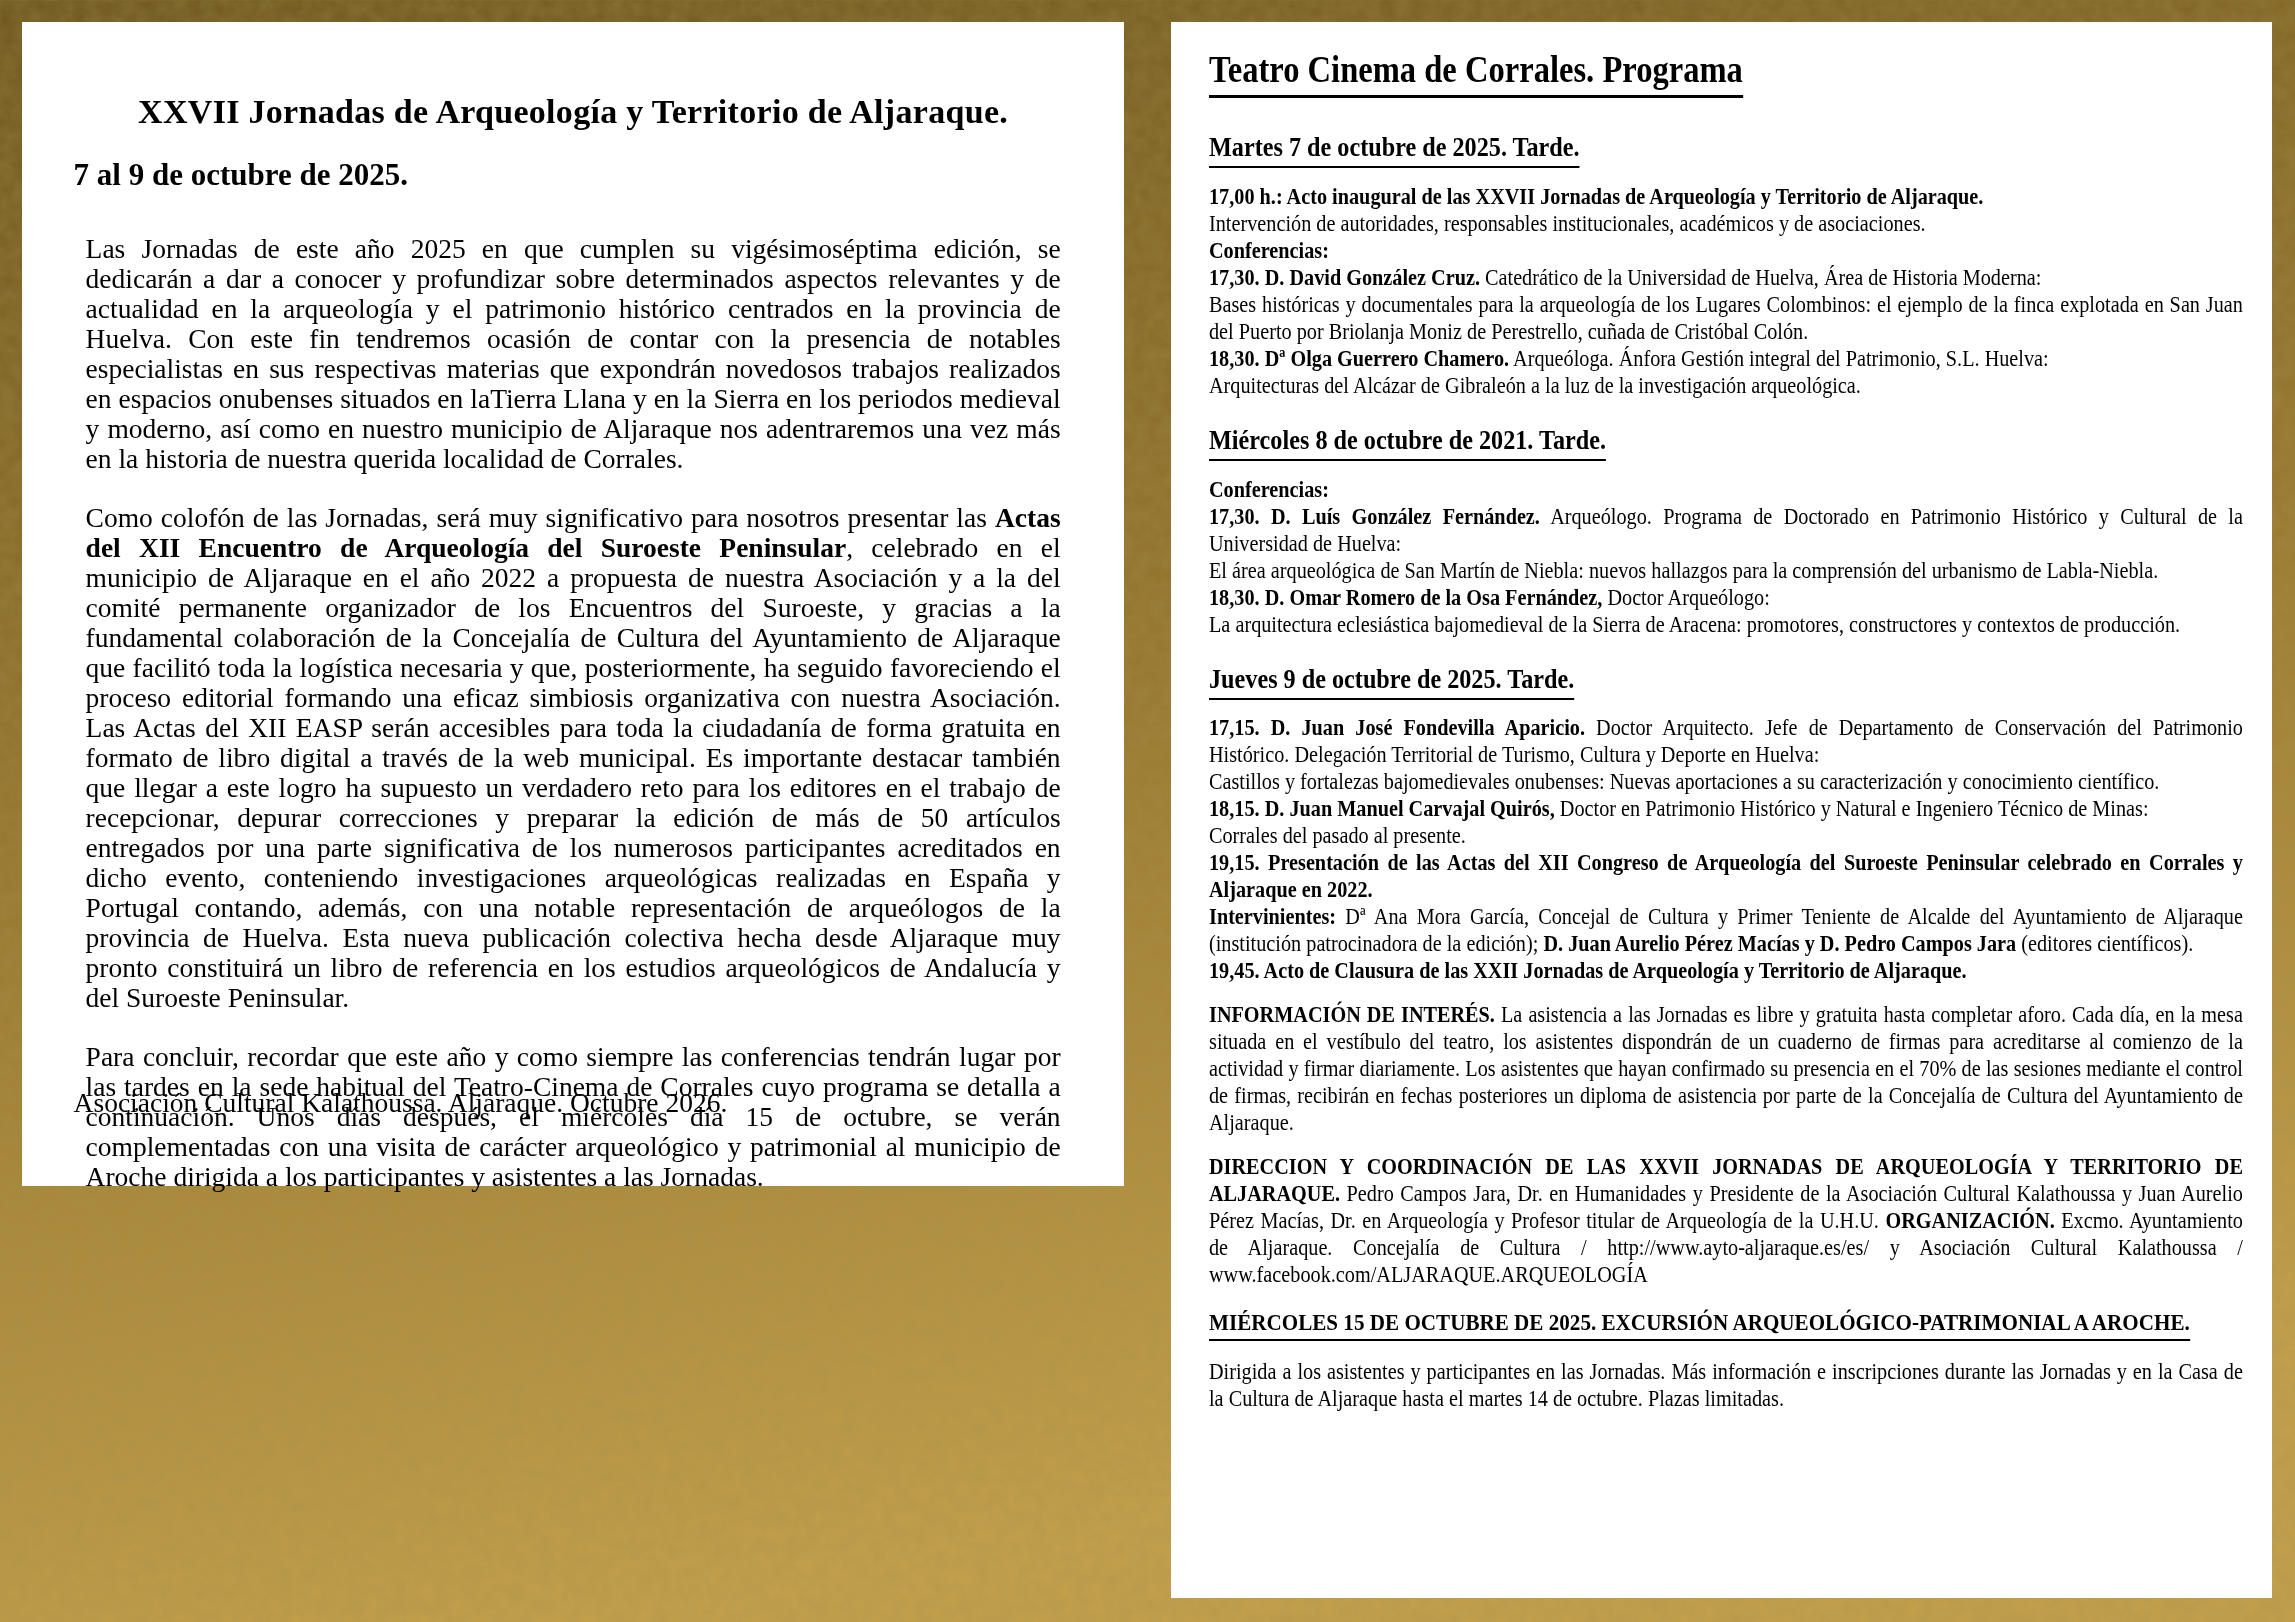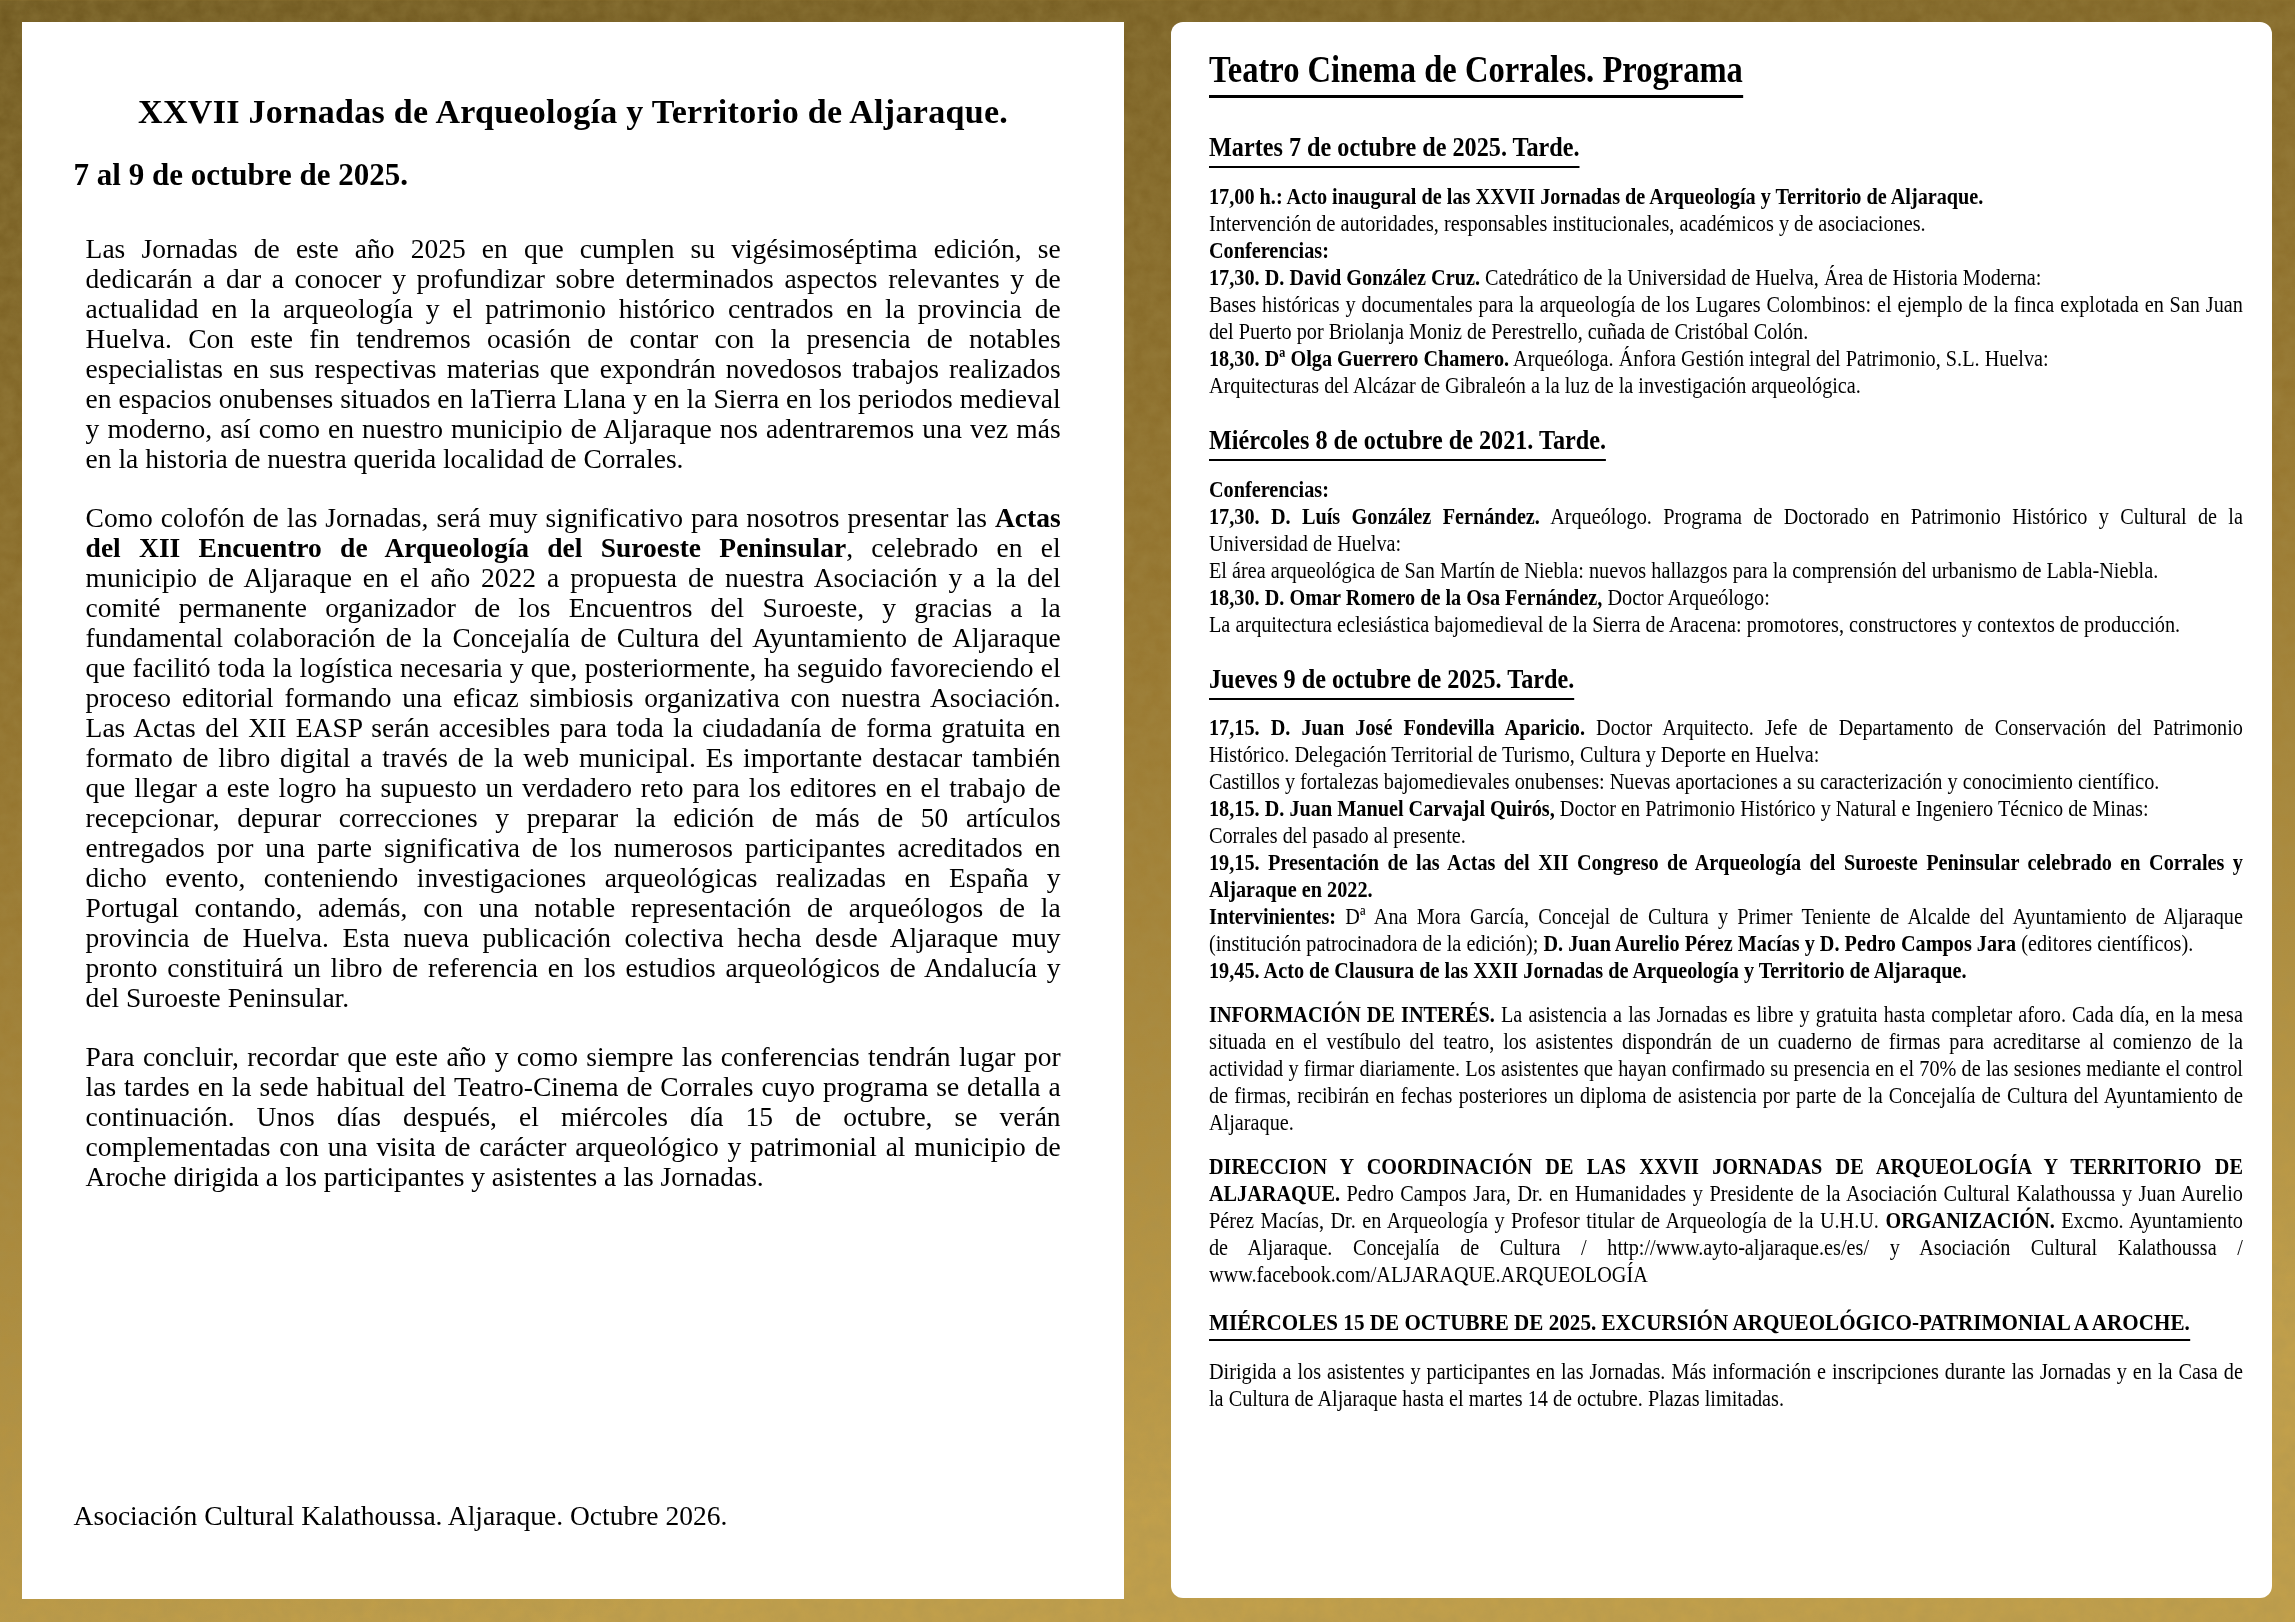--- a/index.html
+++ b/index.html
@@ -8,22 +8,22 @@
     position: relative; overflow: hidden;
     background: #8a6c28;
     font-family: "Liberation Serif", "DejaVu Serif", serif;
     color: #000;
   }
   svg.bg { position: absolute; left: 0; top: 0; width: 2295px; height: 1623px; display: block; }
   .page {
     position: absolute; top: 21.6px; background: #ffffff;
     box-sizing: border-box;
   }
-  .page.left  { left: 21.6px;   width: 1102px; height: 1577px; padding: 71px 51px 0 52px; }
-  .page.right { left: 1171px; width: 1101px; height: 1576px; padding: 26px 29px 0 38px; border-radius: 12px; }
+  .page.left  { left: 21.6px;   width: 1102px; height: 1164px; padding: 71px 51px 0 52px; }
+  .page.right { left: 1171px; width: 1101px; height: 1576px; padding: 26px 29px 0 38px; }
 
   
   .ltitle { font-size: 34px; font-weight: bold; text-align: center; margin: 0; letter-spacing: 0.3px; }
   .lsub   { font-size: 31px; font-weight: bold; text-align: left; margin: 26px 0 0; }
   .lbody p { font-size: 27.5px; line-height: 30px; text-align: justify; margin: 29px 12px 0; }
   .lbody p.first { margin-top: 41px; }
   .lfooter { position: absolute; left: 52px; bottom: 67px; font-size: 27.5px; }
 
   
   .rwrap { transform: scaleX(0.88); transform-origin: 0 0; width: 113.63%; }

